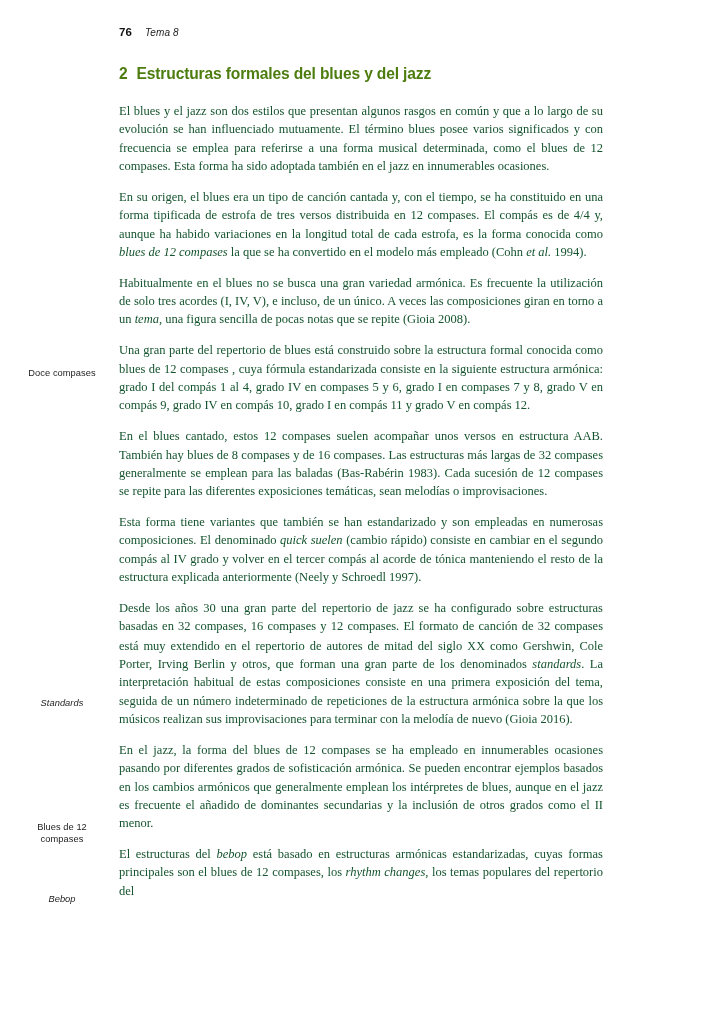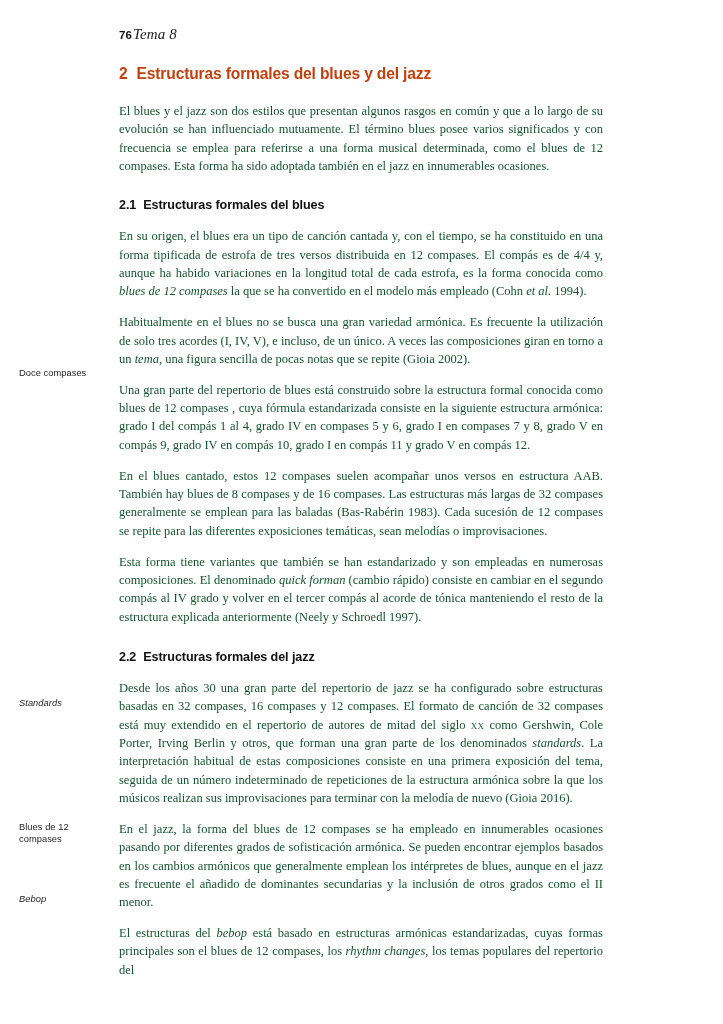--- a/index.html
+++ b/index.html
@@ -24,52 +24,52 @@
     background: #ffffff;
   }
 
   
   .running-head {
     position: absolute;
     left: 119px;
     top: 26px;
     display: flex;
     align-items: baseline;
-    gap: 1px;
+    gap: 13px;
     white-space: nowrap;
   }
   .folio {
     font-family: "Liberation Sans", "DejaVu Sans", sans-serif;
     font-weight: 700;
     font-size: 11.5px;
     color: #111111;
     letter-spacing: 0.1px;
   }
   .head-title {
-    font-family: Liberation Serif, serif;
+    font-family: Liberation Sans, sans-serif;
     font-style: italic;
-    font-size: 15px;
+    font-size: 10px;
     color: #1c1c1c;
     letter-spacing: 0.1px;
   }
 
   
   .content {
     position: absolute;
     left: 119px;
     top: 64px;
     width: 484px;
   }
 
   h1.section-title {
     font-family: "Liberation Sans", "DejaVu Sans", sans-serif;
     font-weight: 700;
     font-size: 15.6px;
     line-height: 19px;
-    color: #c2410c;
+    color: #4d7c0f;
     margin: 0 0 19px 0;
     letter-spacing: -0.15px;
   }
   h1.section-title .num {
     margin-right: 9px;
   }
 
   h2.subsection-title {
     font-family: "Liberation Sans", "DejaVu Sans", sans-serif;
     font-weight: 700;
@@ -93,30 +93,30 @@
     text-align: justify;
     text-justify: inter-word;
     hyphens: manual;
     color: #14532d;
   }
   p.para:last-child { margin-bottom: 0; }
 
   i, .it { font-style: italic; }
   .smallcaps {
     font-variant: small-caps;
-    font-size: 13px;
+    font-size: 17px;
     letter-spacing: 0.2px;
   }
 
   
   .margin-note {
     position: absolute;
     width: 86px;
     left: 19px;
-    text-align: left;
+    text-align: center;
     font-family: "Liberation Sans", "DejaVu Sans", sans-serif;
     font-size: 9.3px;
     line-height: 12.4px;
     color: #1d1d1d;
     letter-spacing: 0.05px;
   }
   .margin-note.italic { font-style: italic; }
 
   #note-doce      { top: 367px; }
   #note-standards { top: 697px; }
@@ -140,26 +140,24 @@
 
   <div class="content">
 
     <h1 class="section-title">
       <span class="num">2</span><span>Estructuras formales del blues y del jazz</span>
     </h1>
 
     <p class="para">El blues y el jazz son dos estilos que presentan algunos rasgos en común y que a lo largo de su evolución se han influenciado mutuamente. El término blues posee varios significados y con frecuencia se emplea para referirse a una forma musical determinada, como el blues de 12 compases. Esta forma ha sido adoptada también en el jazz en innumerables ocasiones.</p>
 
     <div id="subsections">
-        <h2 class="subsection-title first-sub"><span class="num">2.1</span><span>Estructuras formales del blues</span></h2>
         <p class="para"><span>En su origen, el blues era un tipo de canción cantada y, con el tiempo, se ha constituido en una forma tipificada de estrofa de tres versos distribuida en 12 compases. El compás es de 4/4 y, aunque ha habido variaciones en la longitud total de cada estrofa, es la forma conocida como </span><i>blues de 12 compases</i><span> la que se ha convertido en el modelo más empleado (Cohn </span><i>et al.</i><span> 1994).</span></p>
-        <p class="para"><span>Habitualmente en el blues no se busca una gran variedad armónica. Es frecuente la utilización de solo tres acordes (I, IV, V), e incluso, de un único. A veces las composiciones giran en torno a un </span><i>tema</i><span>, una figura sencilla de pocas notas que se repite (Gioia 2002).</span></p>
+        <p class="para"><span>Habitualmente en el blues no se busca una gran variedad armónica. Es frecuente la utilización de solo tres acordes (I, IV, V), e incluso, de un único. A veces las composiciones giran en torno a un </span><i>tema</i><span>, una figura sencilla de pocas notas que se repite (Gioia 2008).</span></p>
         <p class="para"><span>Una gran parte del repertorio de blues está construido sobre la estructura formal conocida como blues de 12 compases , cuya fórmula estandarizada consiste en la siguiente estructura armónica: grado I del compás 1 al 4, grado IV en compases 5 y 6, grado I en compases 7 y 8, grado V en compás 9, grado IV en compás 10, grado I en compás 11 y grado V en compás 12.</span></p>
         <p class="para"><span>En el blues cantado, estos 12 compases suelen acompañar unos versos en estructura AAB. También hay blues de 8 compases y de 16 compases. Las estructuras más largas de 32 compases generalmente se emplean para las baladas (Bas-Rabérin 1983). Cada sucesión de 12 compases se repite para las diferentes exposiciones temáticas, sean melodías o improvisaciones.</span></p>
-        <p class="para"><span>Esta forma tiene variantes que también se han estandarizado y son empleadas en numerosas composiciones. El denominado </span><i>quick forman</i><span> (cambio rápido) consiste en cambiar en el segundo compás al IV grado y volver en el tercer compás al acorde de tónica manteniendo el resto de la estructura explicada anteriormente (Neely y Schroedl 1997).</span></p>
-        <h2 class="subsection-title"><span class="num">2.2</span><span>Estructuras formales del jazz</span></h2>
+        <p class="para"><span>Esta forma tiene variantes que también se han estandarizado y son empleadas en numerosas composiciones. El denominado </span><i>quick suelen</i><span> (cambio rápido) consiste en cambiar en el segundo compás al IV grado y volver en el tercer compás al acorde de tónica manteniendo el resto de la estructura explicada anteriormente (Neely y Schroedl 1997).</span></p>
         <p class="para"><span>Desde los años 30 una gran parte del repertorio de jazz se ha configurado sobre estructuras basadas en 32 compases, 16 compases y 12 compases. El formato de canción de 32 compases está muy extendido en el repertorio de autores de mitad del siglo </span><span class="smallcaps">xx</span><span> como Gershwin, Cole Porter, Irving Berlin y otros, que forman una gran parte de los denominados </span><i>standards</i><span>. La interpretación habitual de estas composiciones consiste en una primera exposición del tema, seguida de un número indeterminado de repeticiones de la estructura armónica sobre la que los músicos realizan sus improvisaciones para terminar con la melodía de nuevo (Gioia 2016).</span></p>
         <p class="para"><span>En el jazz, la forma del blues de 12 compases se ha empleado en innumerables ocasiones pasando por diferentes grados de sofisticación armónica. Se pueden encontrar ejemplos basados en los cambios armónicos que generalmente emplean los intérpretes de blues, aunque en el jazz es frecuente el añadido de dominantes secundarias y la inclusión de otros grados como el II menor.</span></p>
         <p class="para"><span>El estructuras del </span><i>bebop</i><span> está basado en estructuras armónicas estandarizadas, cuyas formas principales son el blues de 12 compases, los </span><i>rhythm changes</i><span>, los temas populares del repertorio del</span></p>
       </div>
 
   </div>
 </div>
 
 </body></html>

